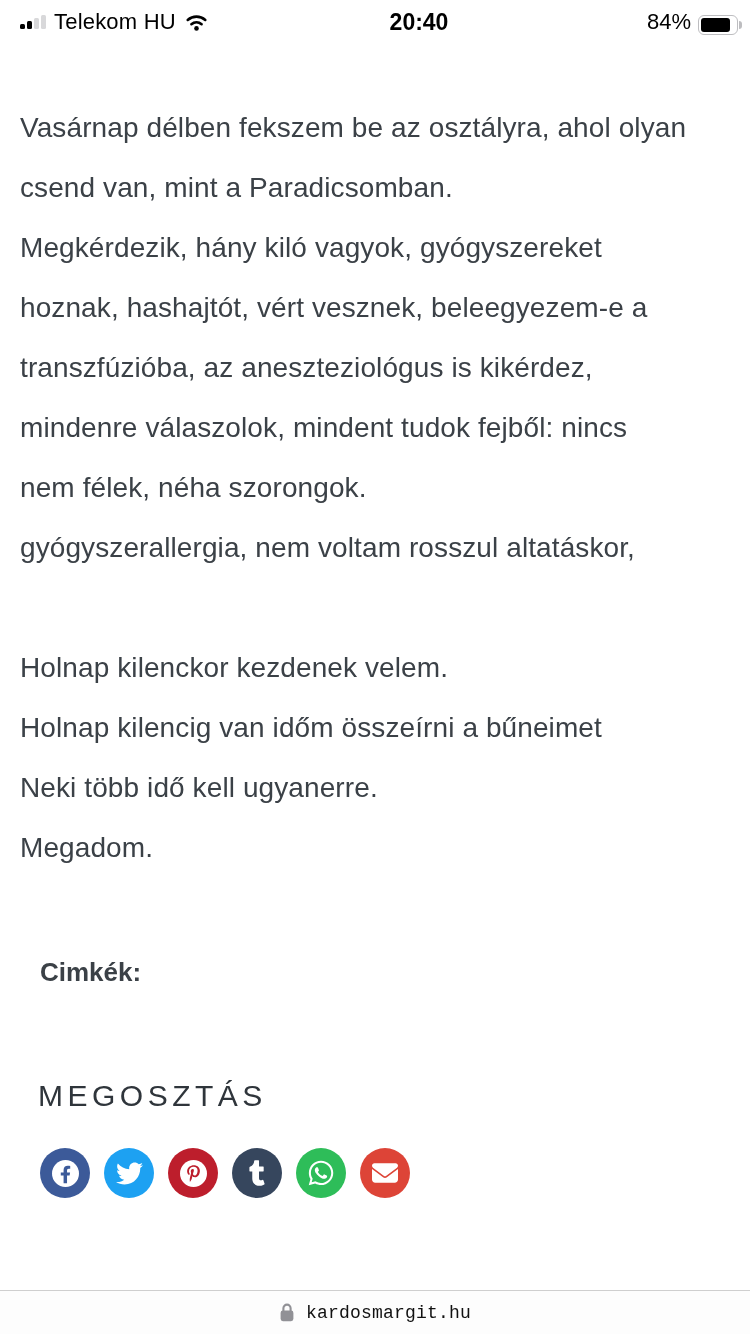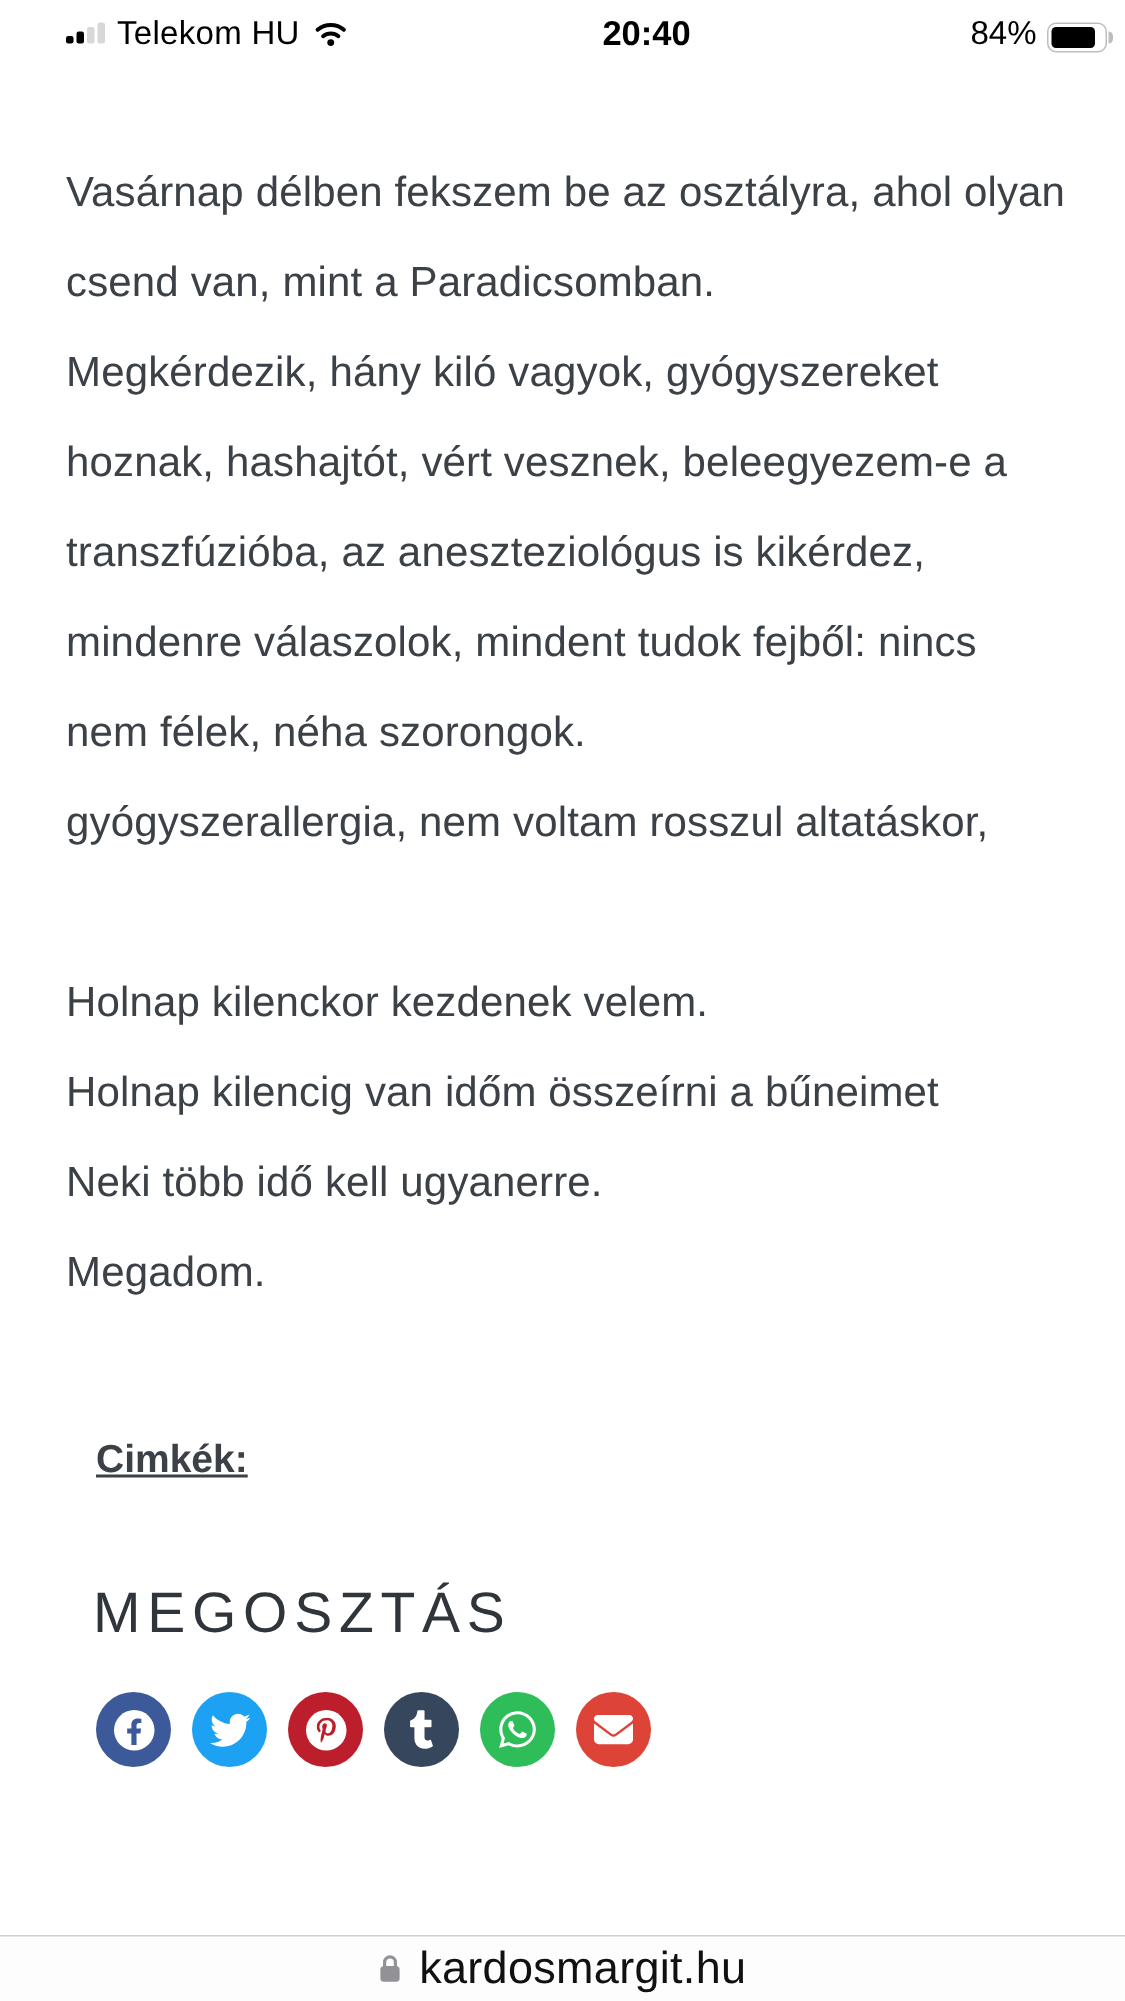--- a/index.html
+++ b/index.html
@@ -1,18 +1,18 @@
 <!DOCTYPE html>
 <html><head>
 <meta charset="utf-8">
 <style>
   * { margin:0; padding:0; box-sizing:border-box; }
   html,body { width:750px; height:1334px; background:#ffffff; }
   body { font-family:"Liberation Sans","DejaVu Sans",sans-serif; }
-  .screen { position:relative; width:750px; height:1334px; overflow:hidden; background:#fff;padding-left:24px; }
+  .screen { position:relative; width:750px; height:1334px; overflow:hidden; background:#fff; }
 
   
   .statusbar { position:relative; height:44px; display:flex; align-items:center; justify-content:space-between; padding:0 12px 0 20px; }
   .sb-left { display:flex; align-items:center; gap:8px; }
   .signal { display:flex; align-items:flex-end; gap:2px; height:15px; padding-bottom:1px; }
   .signal i { display:block; width:5px; border-radius:1.5px; background:#000; }
   .signal .b1 { height:5px; }
   .signal .b2 { height:8px; }
   .signal .b3 { height:11px; background:#d8d8da; }
   .signal .b4 { height:14px; background:#d8d8da; }
@@ -20,29 +20,29 @@
   .sb-time { position:absolute; left:50%; transform:translateX(-50%); font-size:23px; font-weight:700; color:#000;margin-left:44px; }
   .sb-right { display:flex; align-items:flex-end; gap:7px; }
   .batt-pct { font-size:22px; color:#000; }
   .battery { position:relative; width:40px; height:20px; border:1px solid #bdbdc0; border-radius:6px; padding:2px; }
   .battery .fill { display:block; height:100%; background:#000; border-radius:3px; }
   .battery .nub { position:absolute; right:-5px; top:50%; transform:translateY(-50%); width:3px; height:8px; background:#bdbdc0; border-radius:0 3px 3px 0; }
 
   
   .page { padding:54px 20px 0 20px; }
   .article .line { height:60px; display:flex; align-items:center; font-size:28px; color:#3b4147; letter-spacing:.1px; white-space:nowrap; }
-  .tags { margin:78px 0 12px 20px; font-size:26px; line-height:32px; font-weight:700; color:#3b4147;text-decoration:underline; }
-  .share-heading { margin:66px 0 0 18px; font-size:38px; line-height:44px; font-weight:400; letter-spacing:4.5px; color:#2f353b; }
+  .tags { margin:78px 0 12px 20px; font-size:26px; line-height:32px; font-weight:700; color:#3b4147; }
+  .share-heading { margin:86px 0 0 18px; font-size:30px; line-height:44px; font-weight:400; letter-spacing:4.5px; color:#2f353b; }
   .share-row { display:flex; gap:14px; margin:30px 0 0 20px; }
   .share-btn { width:50px; height:50px; border-radius:50%; display:flex; align-items:center; justify-content:center; text-decoration:none; }
   .disc { width:27px; height:27px; background:#fff; border-radius:50%; display:flex; align-items:center; justify-content:center; }
 
   
   .bottombar { position:absolute; left:0; bottom:0; width:750px; height:44px; background:#fdfdfd; border-top:1px solid #cfcfcf; display:flex; align-items:center; justify-content:center; gap:11px; }
-  .url { font-size:30px; color:#111; letter-spacing:.2px; }
+  .url { font-size:18px; color:#111; letter-spacing:.2px;font-family:Liberation Mono, monospace; }
 </style>
 </head>
 <body>
 
 <div class="screen">
 
   <header class="statusbar">
     <div class="sb-left">
       <span class="signal">
         <i class="b1"></i>

